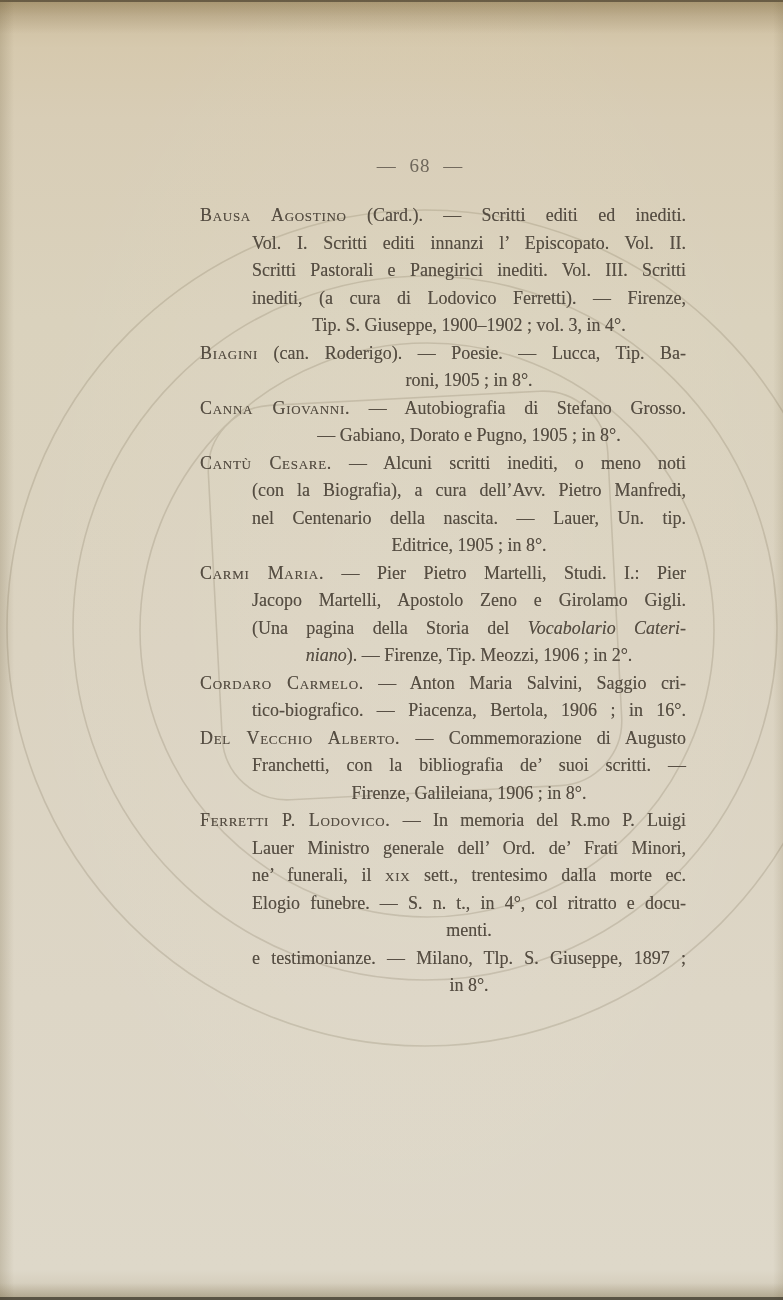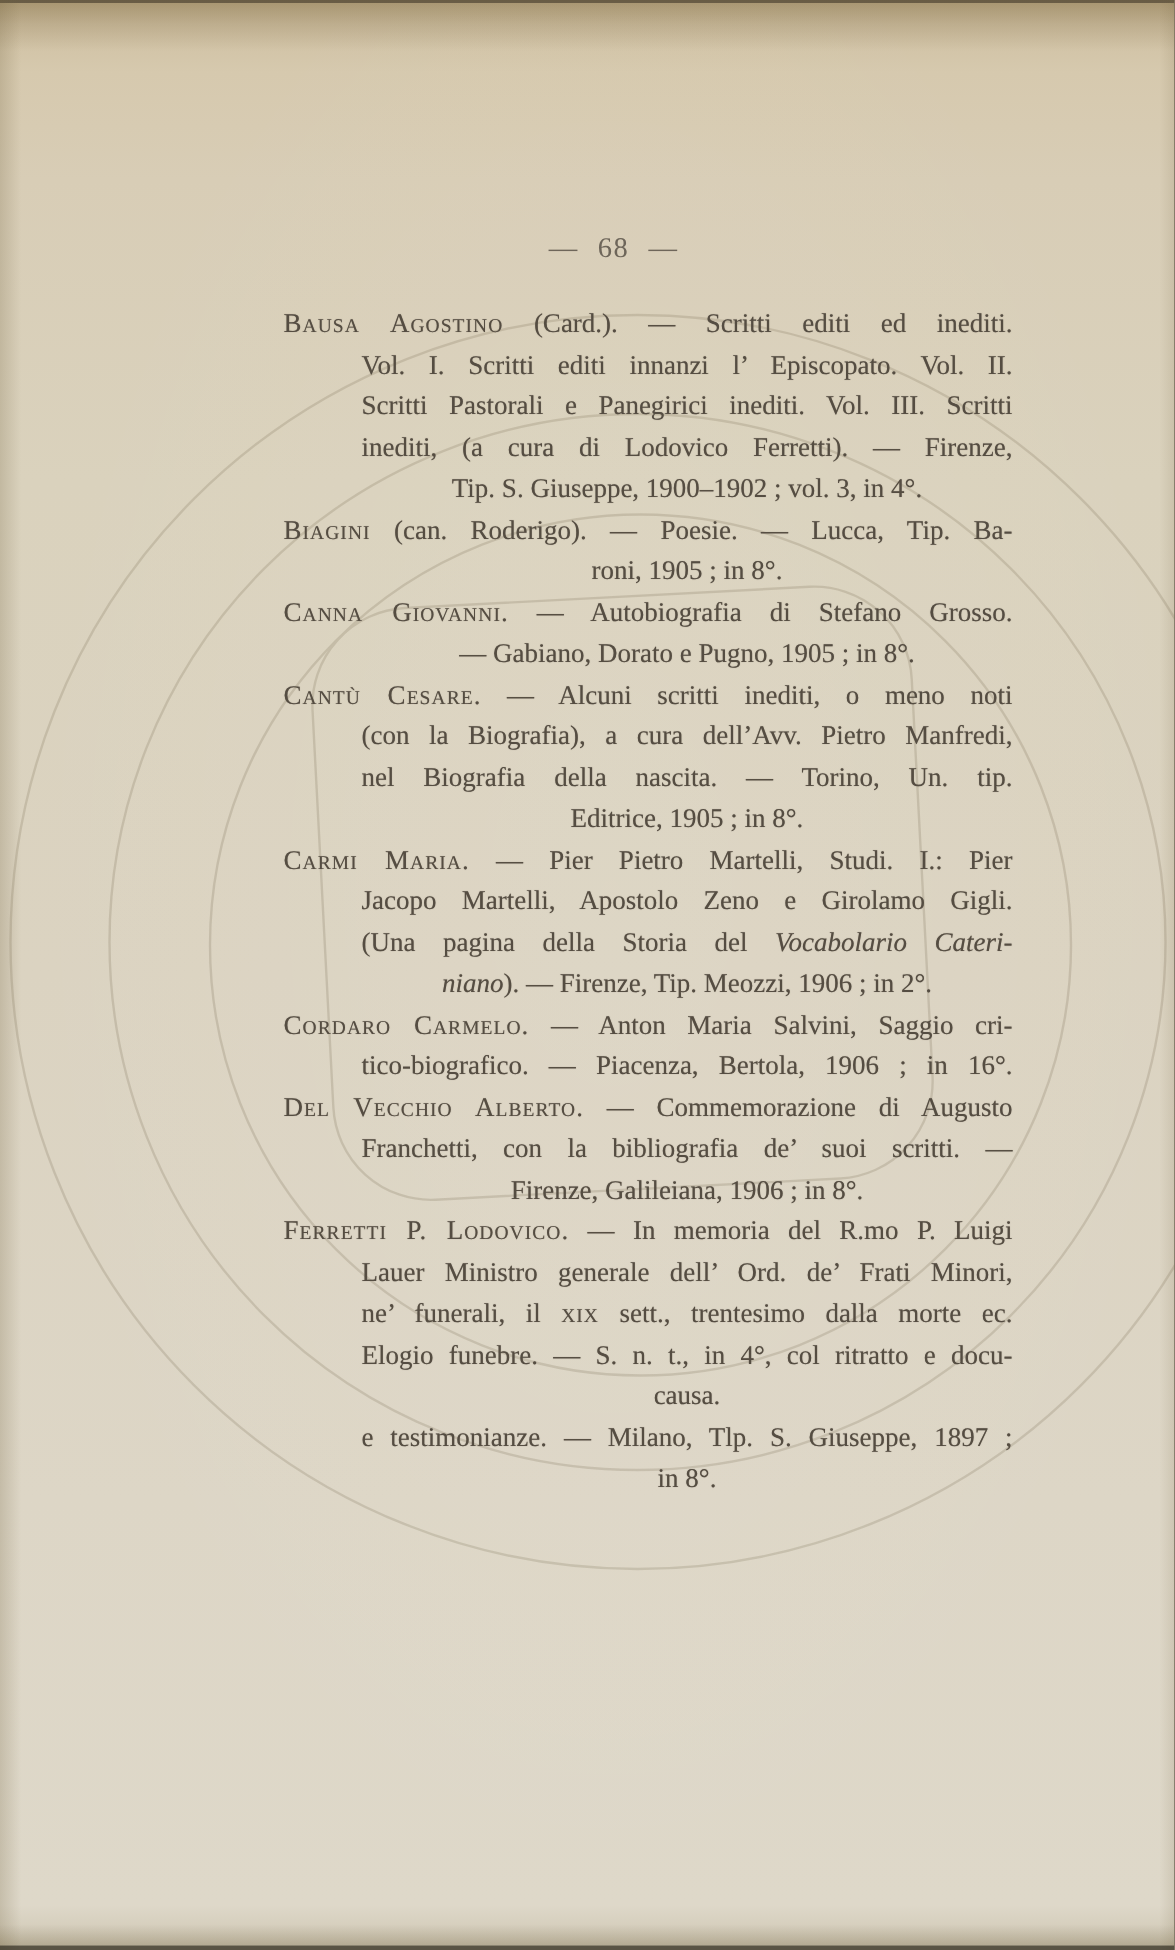--- a/index.html
+++ b/index.html
@@ -24,27 +24,27 @@
      background:linear-gradient(0deg, rgba(110,95,60,.28), rgba(110,95,60,0));}
   .edge-left-shade{position:absolute;top:0;bottom:0;left:0;width:14px;
      background:linear-gradient(90deg, rgba(110,95,60,.22), rgba(110,95,60,0));}
   .edge-right-shade{position:absolute;top:0;bottom:0;right:0;width:10px;
      background:linear-gradient(-90deg, rgba(110,95,60,.14), rgba(110,95,60,0));}
   
   #stamp{position:absolute;left:0;top:0;pointer-events:none;}
   #stamp *{fill:none;stroke:#6f6248;stroke-width:1.6;}
   
   #folio{
-    position:absolute;top:155px;left:349px;width:120px;
+    position:absolute;top:155px;left:360px;width:120px;
     text-align:center;font-size:19px;color:#6e665a;
     word-spacing:7px;letter-spacing:1px;
   }
   
   #biblio{
-    position:absolute;left:189px;top:202px;width:486px;
+    position:absolute;left:200px;top:202px;width:486px;
     font-size:18px;line-height:27.5px;
     text-shadow:0 0 .6px rgba(85,77,66,.55);
   }
   .entry{margin:0;}
   .line{min-height:27.5px;text-align:center;white-space:normal;}
   .line.just{text-align:justify;text-align-last:justify;}
   .line.first{margin-left:0;}
   .line.cont{margin-left:52px;}
   .line.out{margin-left:-50px;}
   .s-sc{font-variant:small-caps;letter-spacing:.7px;}
@@ -86,21 +86,21 @@
         <div class="line first just"><span class="s-sc">Biagini</span><span class="s-n"> (can. Roderigo). — Poesie. — Lucca, Tip. Ba-</span></div>
         <div class="line cont"><span class="s-n">roni, 1905 ; in 8°.</span></div>
       </div>
       <div class="entry">
         <div class="line first just"><span class="s-sc">Canna Giovanni.</span><span class="s-n"> — Autobiografia di Stefano Grosso.</span></div>
         <div class="line cont"><span class="s-n">— Gabiano, Dorato e Pugno, 1905 ; in 8°.</span></div>
       </div>
       <div class="entry">
         <div class="line first just"><span class="s-sc">Cantù Cesare.</span><span class="s-n"> — Alcuni scritti inediti, o meno noti</span></div>
         <div class="line cont just"><span class="s-n">(con la Biografia), a cura dell’Avv. Pietro Manfredi,</span></div>
-        <div class="line cont just"><span class="s-n">nel Biografia della nascita. — Torino, Un. tip.</span></div>
+        <div class="line cont just"><span class="s-n">nel Centenario della nascita. — Lauer, Un. tip.</span></div>
         <div class="line cont"><span class="s-n">Editrice, 1905 ; in 8°.</span></div>
       </div>
       <div class="entry">
         <div class="line first just"><span class="s-sc">Carmi Maria.</span><span class="s-n"> — Pier Pietro Martelli, Studi. I.: Pier</span></div>
         <div class="line cont just"><span class="s-n">Jacopo Martelli, Apostolo Zeno e Girolamo Gigli.</span></div>
         <div class="line cont just"><span class="s-n">(Una pagina della Storia del </span><span class="s-i">Vocabolario Cateri-</span></div>
         <div class="line cont"><span class="s-i">niano</span><span class="s-n">). — Firenze, Tip. Meozzi, 1906 ; in 2°.</span></div>
       </div>
       <div class="entry">
         <div class="line first just"><span class="s-sc">Cordaro Carmelo.</span><span class="s-n"> — Anton Maria Salvini, Saggio cri-</span></div>
@@ -109,21 +109,21 @@
       <div class="entry">
         <div class="line first just"><span class="s-sc">Del Vecchio Alberto.</span><span class="s-n"> — Commemorazione di Augusto</span></div>
         <div class="line cont just"><span class="s-n">Franchetti, con la bibliografia de’ suoi scritti. —</span></div>
         <div class="line cont"><span class="s-n">Firenze, Galileiana, 1906 ; in 8°.</span></div>
       </div>
       <div class="entry">
         <div class="line first just"><span class="s-sc">Ferretti P. Lodovico.</span><span class="s-n"> — In memoria del R.mo P. Luigi</span></div>
         <div class="line cont just"><span class="s-n">Lauer Ministro generale dell’ Ord. de’ Frati Minori,</span></div>
         <div class="line cont just"><span class="s-n">ne’ funerali, il </span><span class="s-sc">xix</span><span class="s-n"> sett., trentesimo dalla morte ec.</span></div>
         <div class="line cont just"><span class="s-n">Elogio funebre. — S. n. t., in 4°, col ritratto e docu-</span></div>
-        <div class="line cont"><span class="s-n">causa.</span></div>
+        <div class="line cont"><span class="s-n">menti.</span></div>
       </div>
       <div class="entry">
         <div class="line cont just"><span class="s-n">e testimonianze. — Milano, Tlp. S. Giuseppe, 1897 ;</span></div>
         <div class="line cont"><span class="s-n">in 8°.</span></div>
       </div>
     </div>
 
 </div>
 
 </body></html>

